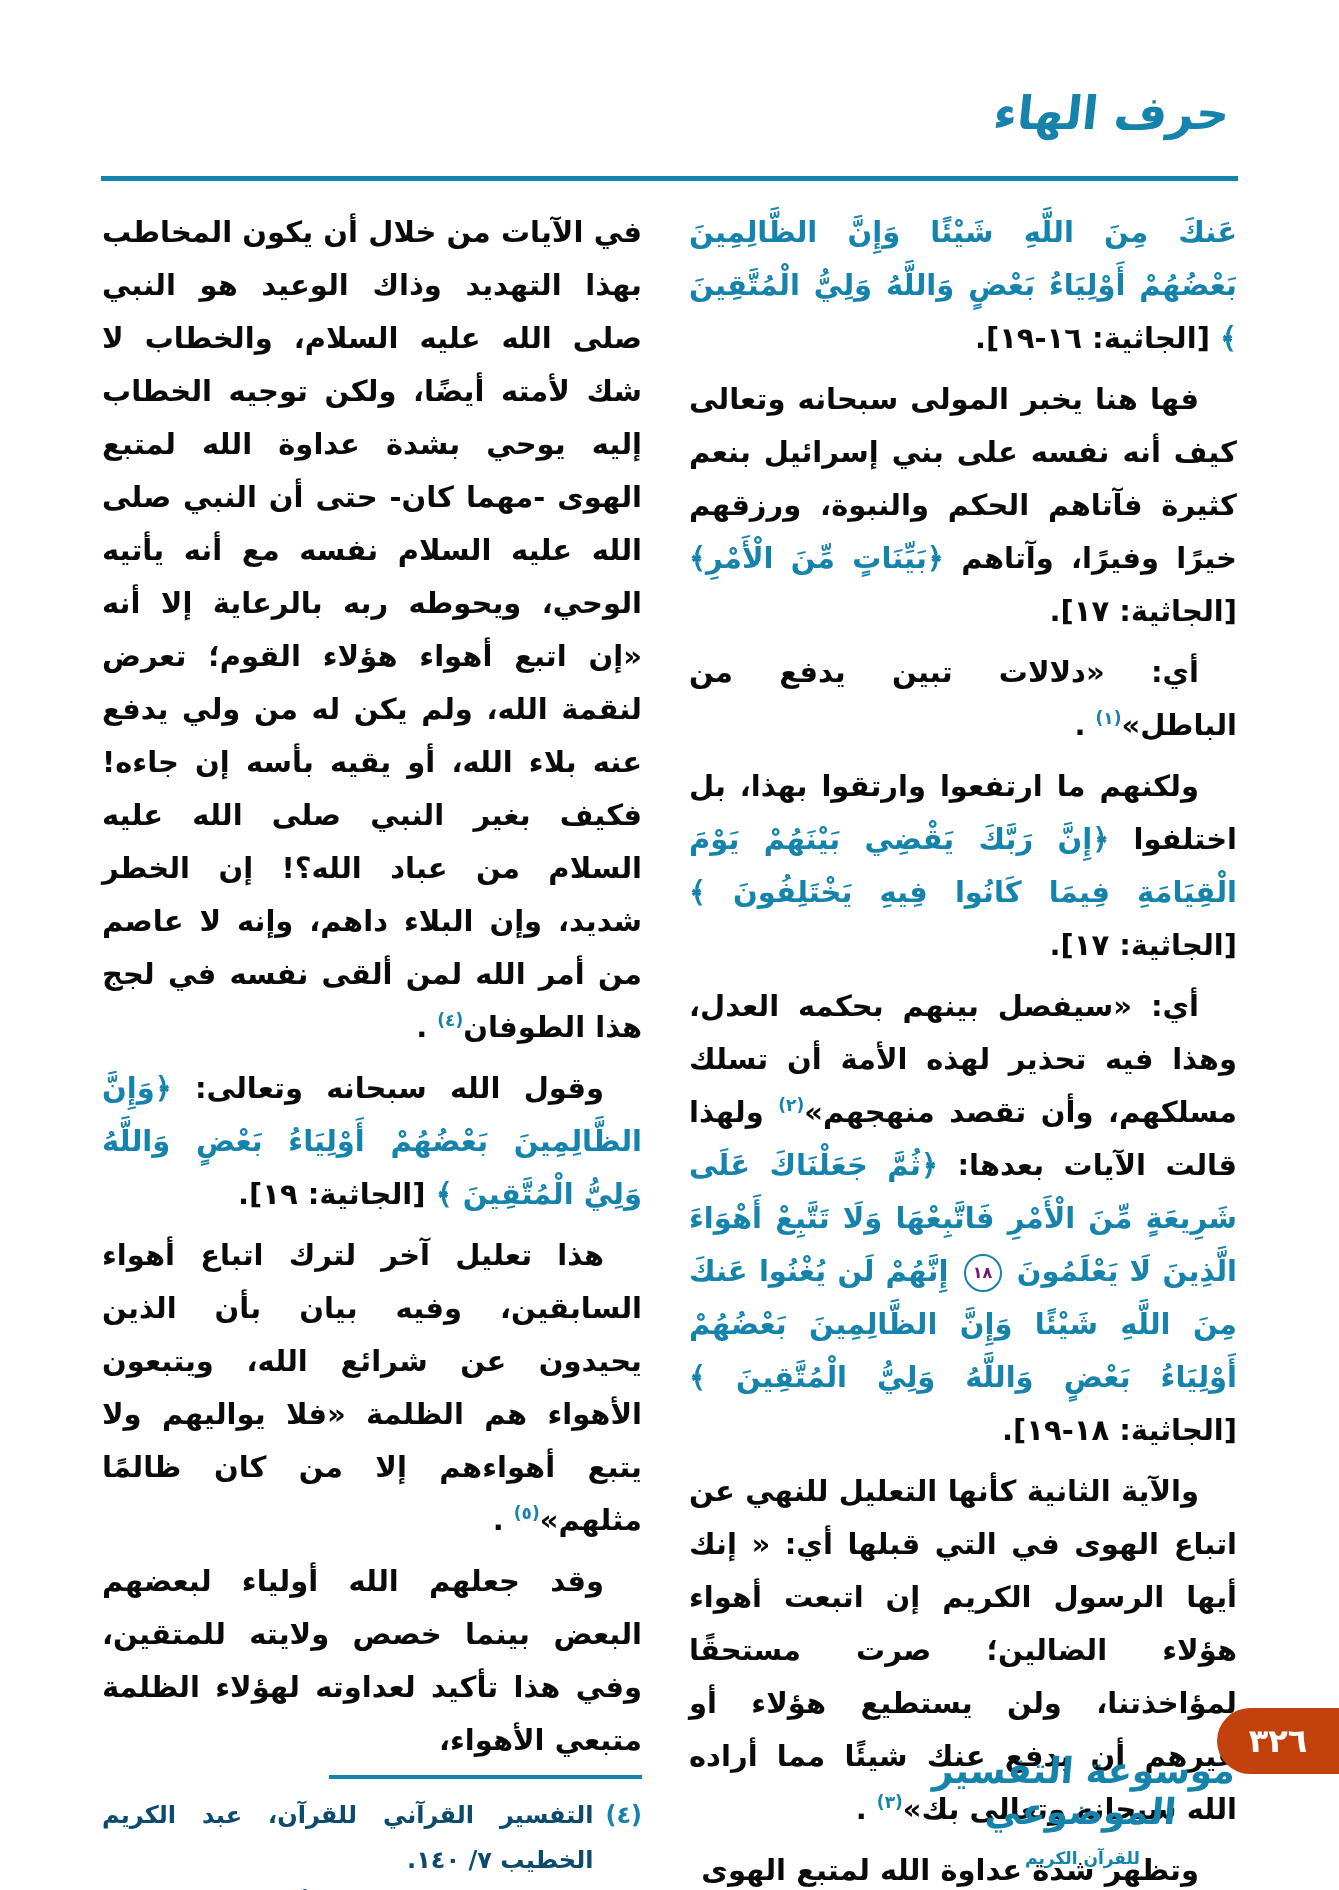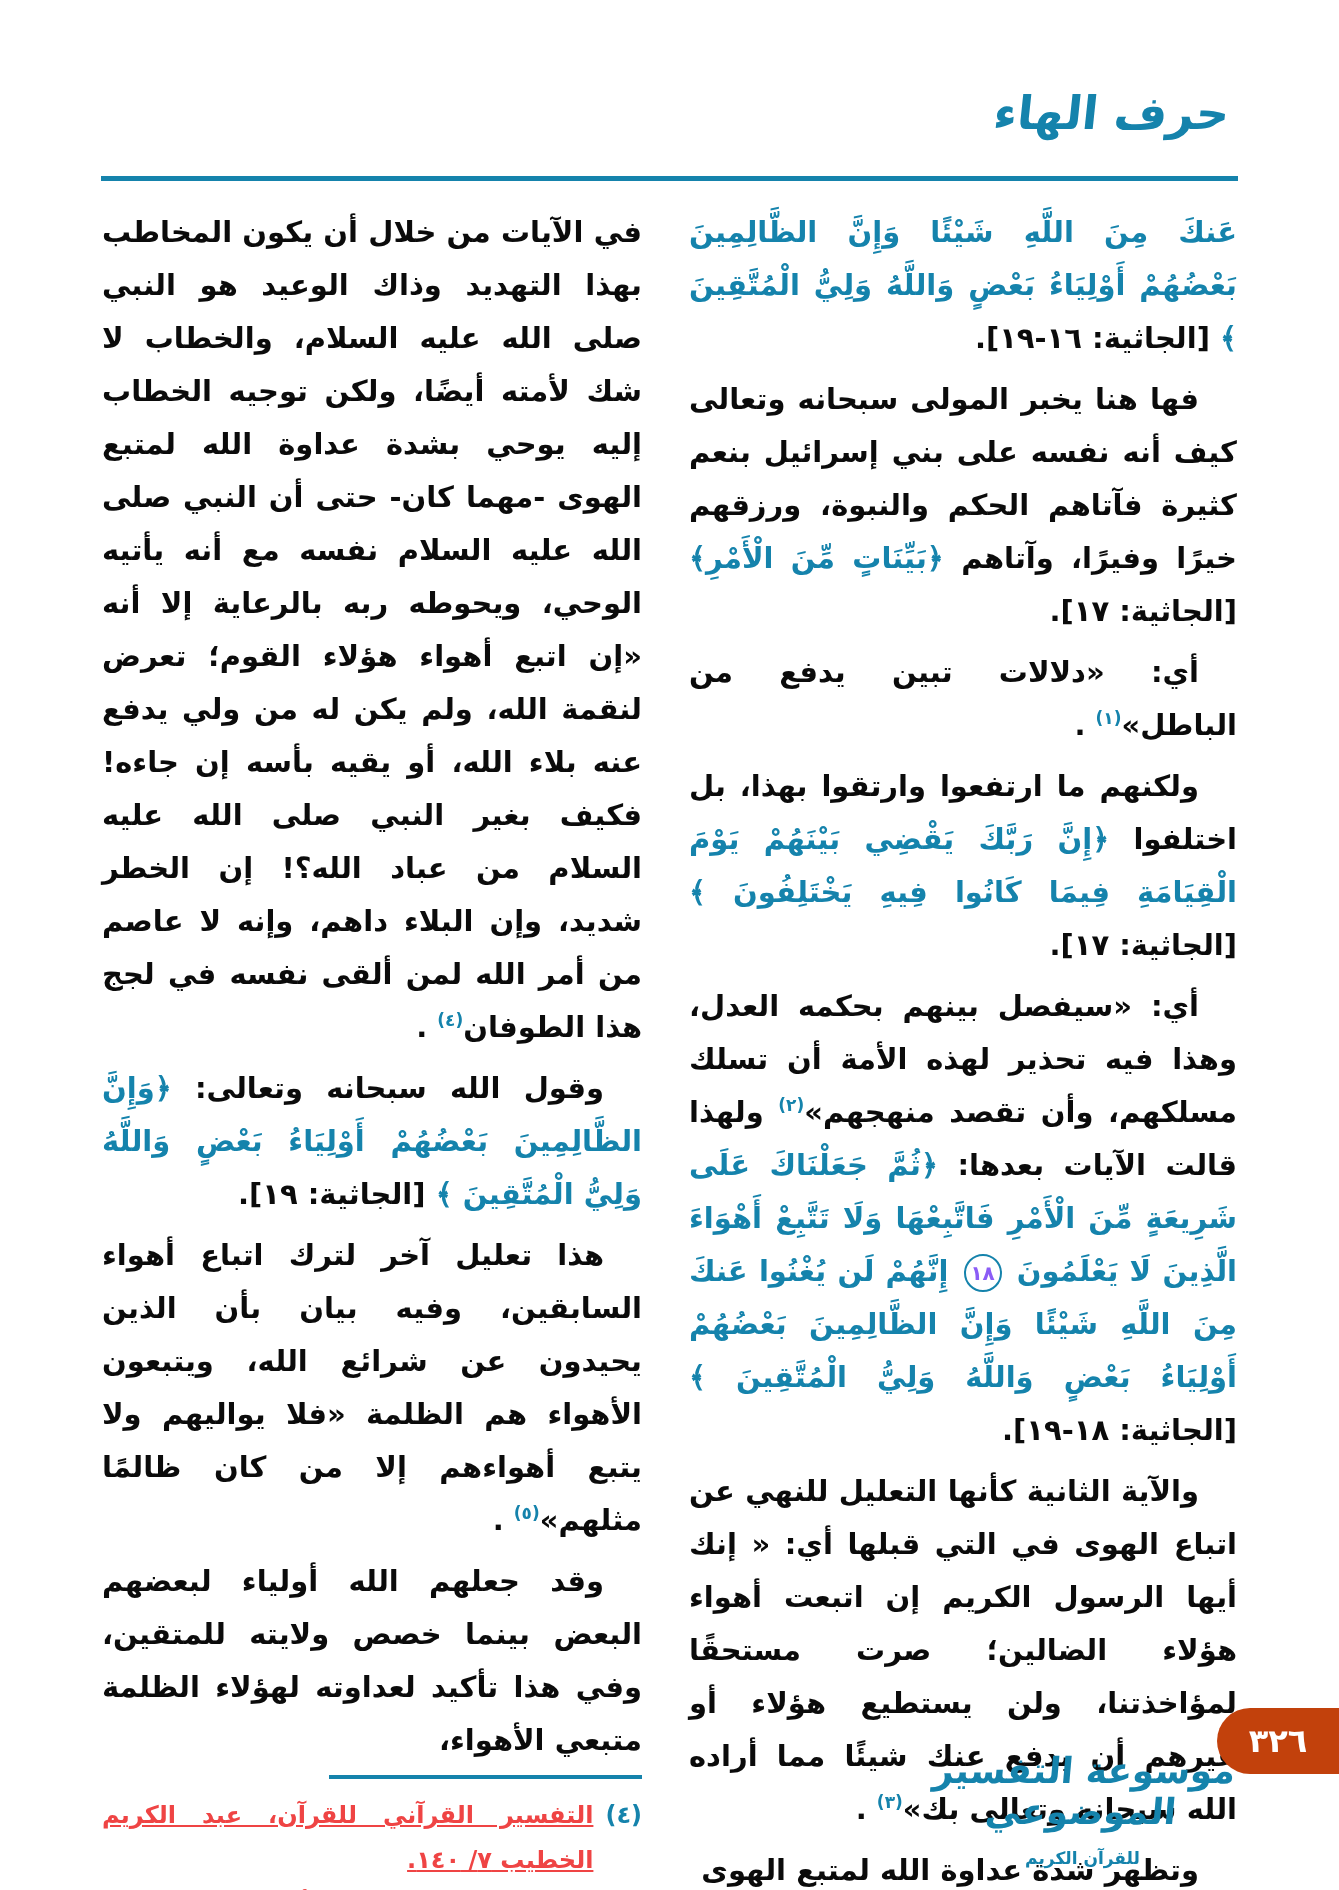--- a/index.html
+++ b/index.html
@@ -25,29 +25,29 @@
   .col-text-right{min-height:1398px;}
   .col-text-left{min-height:1352px;}
   .para{margin:0 0 8px 0;}
   .para.indent{text-indent:38px;}
   .n{color:#0b0b0b;}
   .q{color:#1583AC;}
   .sup{color:#1583AC;font-size:17px;vertical-align:super;line-height:0;}
   .ayah{
     display:inline-flex;align-items:center;justify-content:center;
     width:34px;height:34px;border:2px solid #1583AC;border-radius:50%;
-    color:#8b5cf6;font-size:20px;line-height:1;vertical-align:middle;margin:0 4px;
+    color:#701a75;font-size:16px;line-height:1;vertical-align:middle;margin:0 4px;
     text-indent:0;
   }
   
   .fnsep{height:4px;background:#1583AC;width:58%;margin:4px 0 14px auto;}
   .fnlist{font-size:24px;line-height:45px;font-weight:700;}
   .fn-entry{display:flex;gap:12px;align-items:flex-start;}
   .fn-marker{color:#1583AC;white-space:nowrap;}
-  .fn-text{flex:1;text-align:justify;color:#ef4444;text-decoration:underline;}
+  .fn-text{flex:1;text-align:justify;color:#0c4a6e;}
   
   .footer-logo{
     position:absolute;top:1750px;right:104px;width:305px;text-align:center;color:#1583AC;
   }
   .logo-l1{font-size:36px;font-weight:700;transform:skewX(-5deg);}
   .logo-l2{font-size:17px;font-weight:700;margin-top:16px;}
   .page-badge{
     position:absolute;top:1708px;right:0;width:122px;height:66px;
     background:#c2410c;border-radius:34px 0 0 34px;
     display:flex;align-items:center;justify-content:center;

